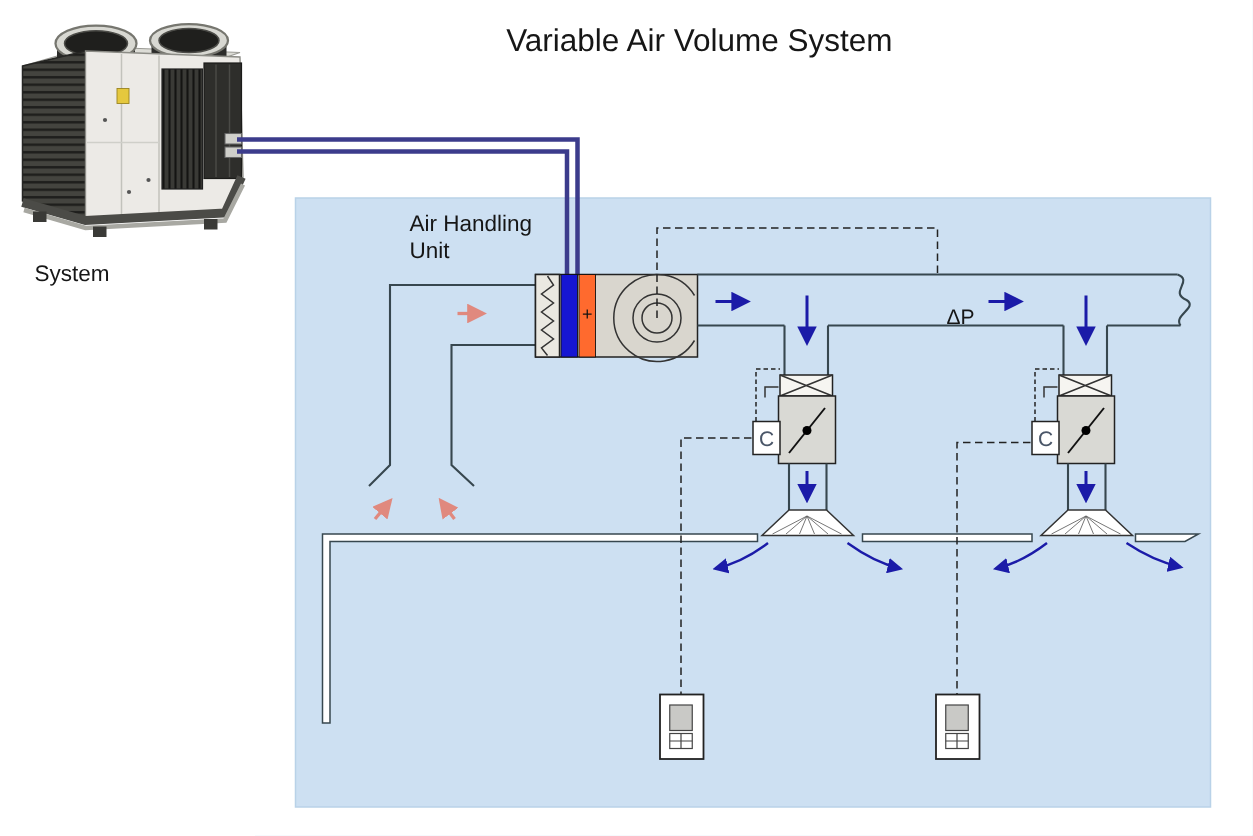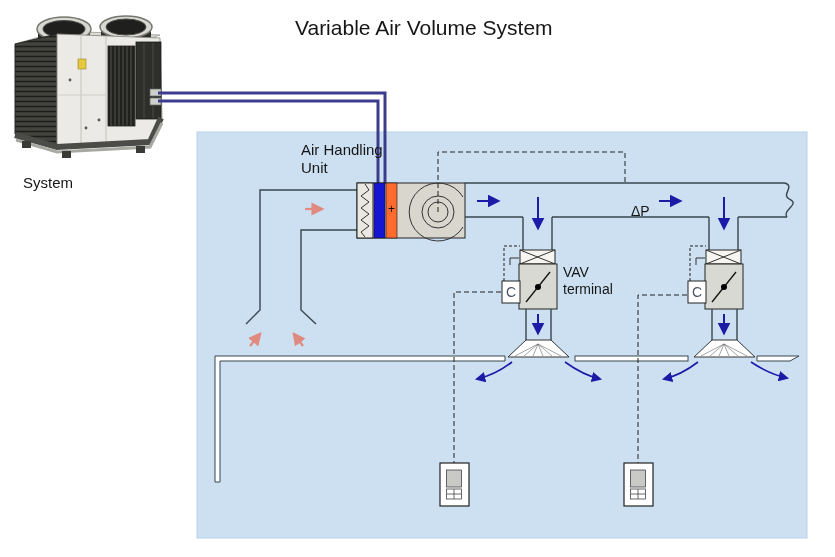--- a/index.html
+++ b/index.html
@@ -2,23 +2,23 @@
 <html style="--c-room_fill: #cde0f2; --c-room_edge: #b9d2e8; --c-pipe: #3c3c8c; --c-cooling_coil: #1616d2; --c-heating_coil: #ff6a2e; --c-arrow_blue: #1b1ba8; --c-return_air: #e0897e; --c-line: #37474f;"><head>
 <meta charset="utf-8">
 <style>
   html,body{margin:0;padding:0;background:#fff;}
   #stage{
     position:relative;width:835px;height:557px;background:#fff;overflow:hidden;
     font-family:"Liberation Sans", sans-serif;color:#111;
   }
   #stage svg{position:absolute;left:0;top:0;}
   .lbl{position:absolute;color:#161616;}
-  .title{left:295px;top:16px;width:300px;text-align:left;font-size:21px;}
+  .title{left:295px;top:16px;width:300px;text-align:right;font-size:21px;}
   .chiller-lbl{left:23px;top:174px;font-size:15px;}
-  .ahu-lbl{left:273px;top:141px;width:100px;font-size:15px;line-height:1.2;margin-left:28px;}
+  .ahu-lbl{left:273px;top:141px;width:100px;font-size:15px;line-height:1.2;}
   .vav-lbl{left:563px;top:264px;width:72px;font-size:14px;line-height:1.18;}
   .dp-lbl{left:631px;top:162px;font-size:14px;margin-top:41px;}
   .c-lbl{position:absolute;width:18px;height:20px;text-align:center;font-size:14px;color:#4a5668;}
   .c1{left:502px;top:284px;}
   .c2{left:688px;top:284px;}
   .plus-lbl{left:385px;top:202px;width:13px;text-align:center;font-size:12px;color:#111;}
   
   .ln{stroke:var(--c-line,#37474f);stroke-width:1.4;fill:none;}
   .dash{stroke:#222;stroke-width:1;fill:none;stroke-dasharray:5 3;}
   .dash2{stroke:#222;stroke-width:1;fill:none;stroke-dasharray:3 2;}
@@ -175,18 +175,17 @@
       <rect x="446.5" y="470" width="15" height="17" fill="#c9c9c6" stroke="#444" stroke-width="0.8"></rect>
       <rect x="446.5" y="489" width="15" height="10" fill="#fff" stroke="#444" stroke-width="0.8"></rect>
       <path d="M446.5,494 H461.5 M454,489 V499" stroke="#444" stroke-width="0.8" fill="none"></path>
     </g>
     <use href="#tstat" x="184"></use>
   </svg>
 
   <div class="lbl title">Variable Air Volume System</div>
   <div class="lbl chiller-lbl">System</div>
   <div class="lbl ahu-lbl">Air Handling Unit</div>
-  <div class="lbl vav-lbl">VAV terminal</div>
   <div class="lbl dp-lbl">ΔP</div>
   <div class="c-lbl c1">C</div>
   <div class="c-lbl c2">C</div>
   <div class="lbl plus-lbl">+</div>
 </div>
 
 </body></html>

